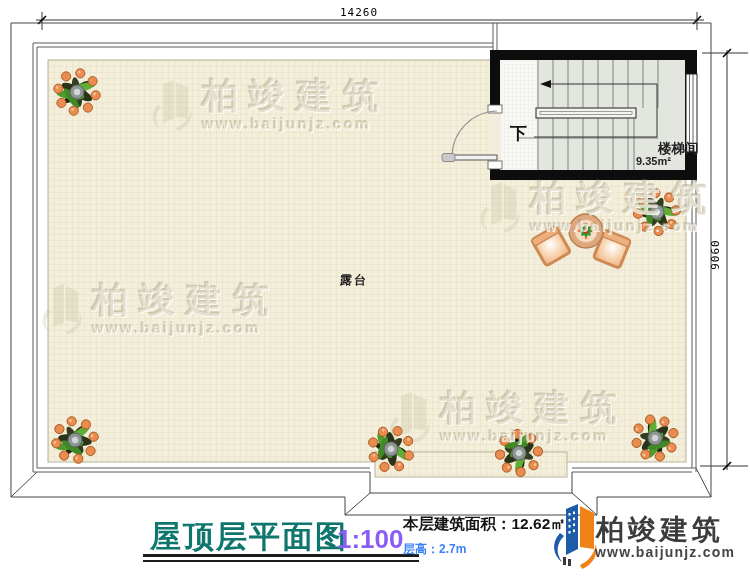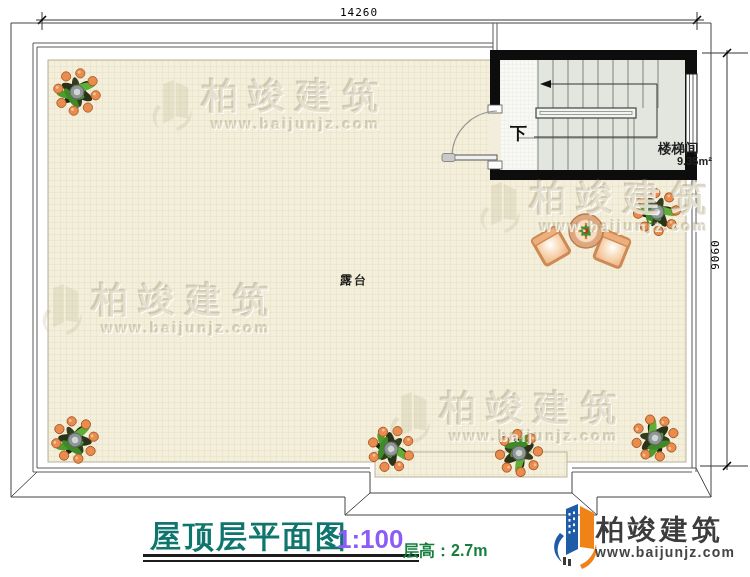--- a/index.html
+++ b/index.html
@@ -1,28 +1,28 @@
 <!DOCTYPE html>
 <html><head>
 <meta charset="utf-8">
 <style>
   html,body{margin:0;padding:0;background:#ffffff;}
   .stage{
     position:relative;width:750px;height:577px;background:#ffffff;overflow:hidden;
-    font-family:"Liberation Sans", sans-serif;color:#111;text-align:center;
+    font-family:"Liberation Sans", sans-serif;color:#111;
   }
   .stage svg{display:block;}
   .plan-svg{position:absolute;left:0;top:0;}
   .lbl{position:absolute;white-space:nowrap;}
   .dim{font-family:"DejaVu Sans Mono", monospace;font-size:11px;color:#000;}
   .dim-top{left:340px;top:6px;letter-spacing:1px;}
   .dim-right{left:700px;top:248px;transform:rotate(-90deg);transform-origin:center;letter-spacing:1px;}
   .terrace-lbl{left:340px;top:272px;font-size:12px;font-weight:bold;color:#1b1b1b;letter-spacing:2px;}
   .stair-room-lbl{left:626px;top:140px;font-size:13.5px;font-weight:bold;color:#222;margin-left:32px;}
-  .stair-area-lbl{left:636px;top:155px;font-size:11px;font-weight:bold;color:#222;margin-left:41px;}
+  .stair-area-lbl{left:636px;top:155px;font-size:11px;font-weight:bold;color:#222;}
   .down-lbl{left:510px;top:122px;font-size:17px;font-weight:bold;color:#111;}
   
   .watermark{position:absolute;display:flex;align-items:center;gap:8px;pointer-events:none;}
   .wm-logo{opacity:0.5;}
   .wm-col{display:flex;flex-direction:column;}
   .wm-brand{
     font-size:36px;font-weight:700;letter-spacing:11px;line-height:1;
     color:rgba(205,197,165,0.48);
     text-shadow:1px 1px 0 rgba(255,255,255,0.85), -1px -1px 0 rgba(130,120,85,0.28);
   }
@@ -34,21 +34,21 @@
   .wm1{left:146px;top:78px;}
   .wm2{left:36px;top:282px;}
   .wm3{left:474px;top:180px;}
   .wm4{left:384px;top:390px;}
   
   .drawing-title{left:150px;top:516px;font-size:31px;font-weight:bold;color:#0f766e;letter-spacing:2px;}
   .drawing-scale{left:337px;top:524px;font-size:26px;font-weight:bold;color:#8b5cf6;}
   .title-rule-1{position:absolute;left:143px;top:554px;width:276px;height:3px;background:#1c1c1c;}
   .title-rule-2{position:absolute;left:143px;top:560px;width:276px;height:1.5px;background:#1c1c1c;}
   .floor-area{left:403px;top:514px;font-size:15.5px;font-weight:600;color:#131313;}
-  .floor-height{left:403px;top:541px;font-size:16px;font-weight:600;color:#15803d;}
+  .floor-height{left:403px;top:541px;font-size:12px;font-weight:600;color:#3b82f6;}
   
   .brand-logo{position:absolute;left:548px;top:501px;}
   .brand-name{left:596px;top:511px;font-size:28px;font-weight:900;color:#3c3c3c;letter-spacing:4px;}
   .brand-site{left:595px;top:544px;font-size:14px;font-weight:800;color:#454545;letter-spacing:1.2px;}
 </style>
 </head>
 <body>
 
 <div class="stage">
 
@@ -256,20 +256,21 @@
     <div class="wm-col">
       <div class="wm-brand">柏竣建筑</div>
       <div class="wm-site">www.baijunjz.com</div>
     </div>
   </div>
 
   <div class="lbl drawing-title">屋顶层平面图</div>
   <div class="lbl drawing-scale">1:100</div>
   <div class="title-rule-1"></div>
   <div class="title-rule-2"></div>
+  <div class="lbl floor-area">本层建筑面积：12.62㎡</div>
   <div class="lbl floor-height">层高：2.7m</div>
 
   <svg class="brand-logo" width="50" height="70" viewBox="0 0 50 70">
     <path d="M12,32 C3,42 5,54 14,61 C7,51 9,42 16,35 Z" fill="#1e5ca8"></path>
     <path d="M18,8 L30,3 L30,48 L18,54 Z" fill="#1e5ca8"></path>
     <g fill="#ffffff">
       <rect x="20.5" y="12" width="2" height="2.6"></rect>
         <rect x="25" y="10.5" width="2" height="2.6"></rect>
       <rect x="20.5" y="18" width="2" height="2.6"></rect>
         <rect x="25" y="16.5" width="2" height="2.6"></rect>

